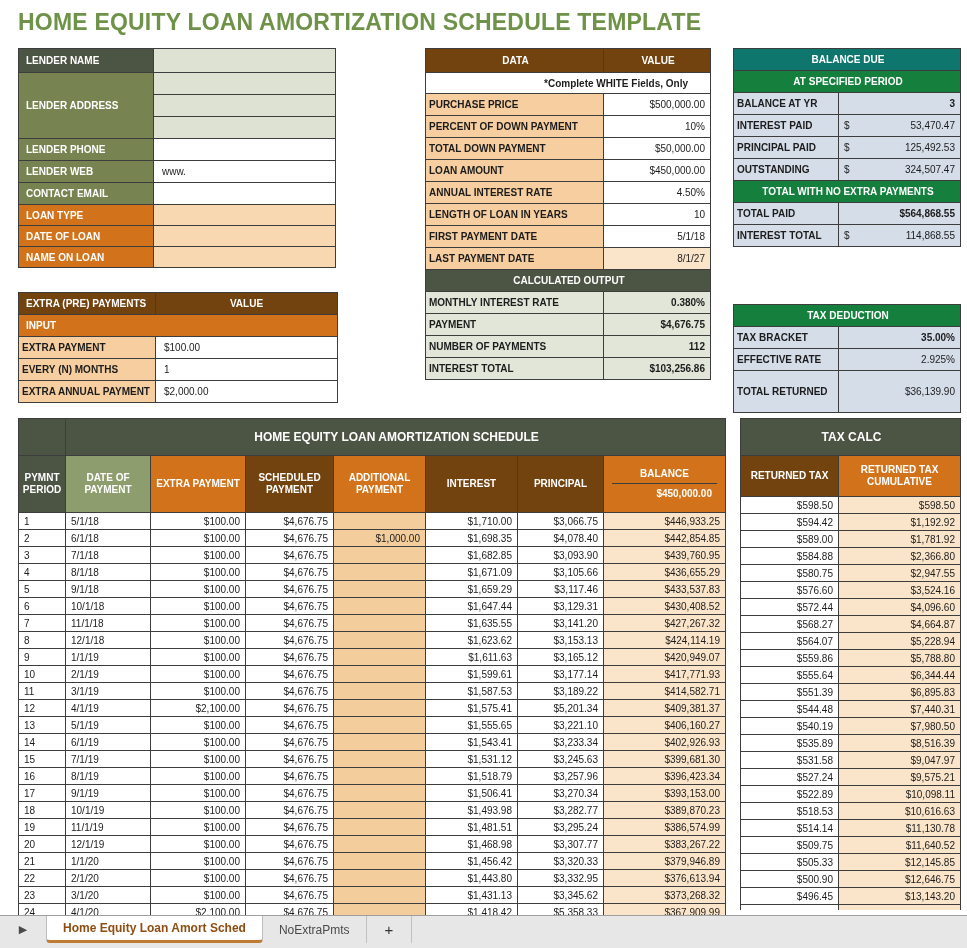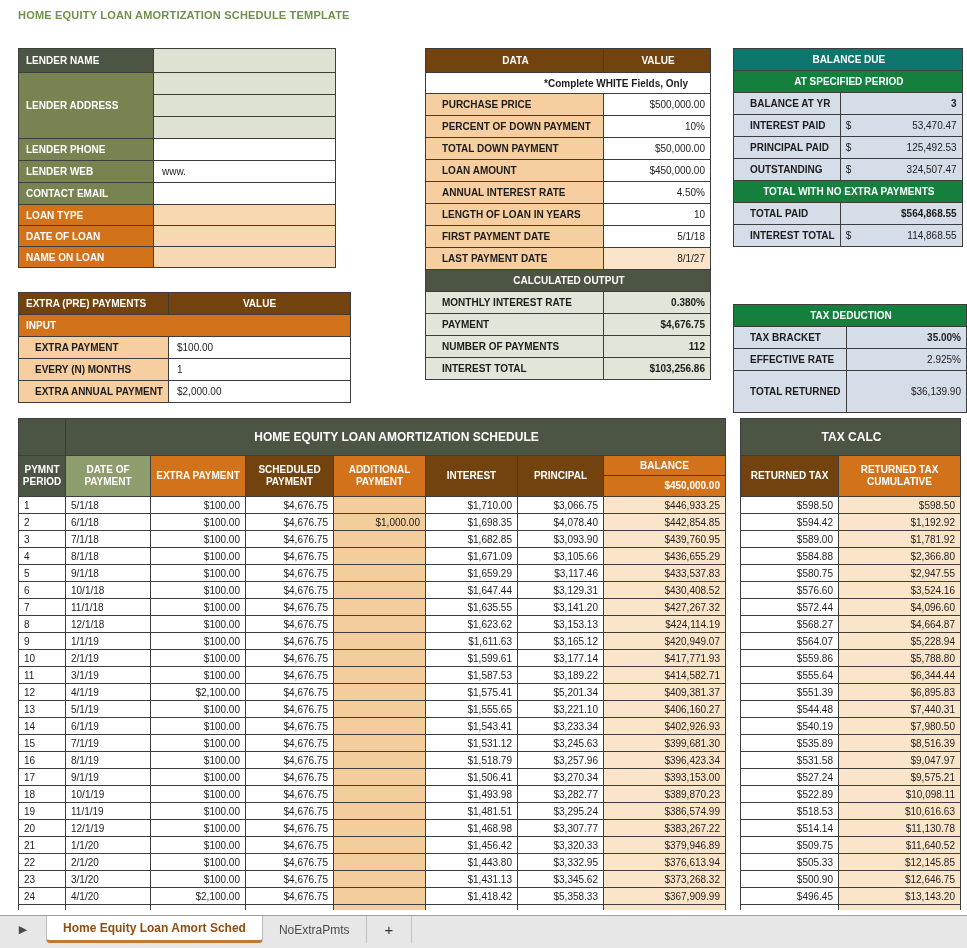--- a/index.html
+++ b/index.html
@@ -2,21 +2,21 @@
 <html><head>
 <meta charset="utf-8">
 <style>
   *{margin:0;padding:0;box-sizing:border-box}
   html,body{width:967px;height:948px}
   body{font-family:"Liberation Sans",sans-serif;background:#fff;position:relative;overflow:hidden}
   .abs{position:absolute}
   table{border-collapse:collapse;table-layout:fixed}
   td{border:1px solid #3d3d3d;font-size:10px;overflow:hidden;white-space:nowrap;padding:0 5px;color:#1c1c1c}
   .wlbl{color:#fff;font-weight:bold;text-align:left;padding-left:7px}
-  .dlbl{color:#1c1c1c;font-weight:bold;text-align:left;padding-left:16px}
+  .dlbl{color:#1c1c1c;font-weight:bold;text-align:left;padding-left:3px}
   .ctr{text-align:center;padding:0 2px}
   .r{text-align:right}
   .l{text-align:left}
   .b{font-weight:bold}
   .wrap{white-space:normal;line-height:1.25}
   
   .bg-darkolive{background:#4C5444}
   .bg-midolive{background:#778351}
   .bg-ltgreen{background:#DEE2D2}
   .bg-calcgreen{background:#E2E6D8}
@@ -25,21 +25,21 @@
   .bg-vpeach{background:#F8D8B0}
   .bg-ltpeach{background:#FBE5CA}
   .bg-addl{background:#F4CD9C}
   .bg-brown{background:#73430F}
   .bg-navy{background:#0f766e}
   .bg-midblue{background:#15803d}
   .bg-ltblue{background:#D5DDE9}
   .bg-dategreen{background:#8E9D6D}
   .bg-white{background:#fff}
 
-  #page-title{left:18px;top:9px;font-size:11px;font-weight:bold;color:#6F9249;letter-spacing:.2px}
+  #page-title{left:18px;top:9px;font-size:23px;font-weight:bold;color:#6F9249;letter-spacing:.2px}
 
   
   #lender{left:18px;top:48px}
   #lender td{height:22px}
   
   #extra{left:18px;top:292px}
   #extra td{height:22px}
   
   #datatable{left:425px;top:48px}
   #datatable td{height:22px}
@@ -51,21 +51,21 @@
   #taxded{left:733px;top:304px}
   #taxded td{height:22px}
 
   
   #sched{left:18px;top:418px}
   #taxcalc{left:740px;top:418px}
   .ttl td{height:37px;font-size:12px}
   .hdr td{height:41px;font-size:10px}
   .grid td{height:17px}
   .sliver td{height:5px;border-bottom:none}
-  .balhead{padding:0}
+  .balhead{padding:8px}
   .balhead .t{height:20px;line-height:20px;text-align:center;color:#fff;font-weight:bold;border-bottom:1px solid #3d3d3d}
   .balhead .btm{height:20px;line-height:20px;text-align:right;color:#fff;font-weight:bold;padding-right:5px}
 
   
   #tabbar{left:0;top:915px;width:967px;height:33px;background:#E7E7E7;border-top:1px solid #9e9e9e;display:flex;align-items:flex-start}
   .scrollbtn{width:46px;height:27px;display:flex;align-items:center;justify-content:center;color:#4a4a4a;font-size:11px;cursor:pointer}
   .tab{height:27px;display:flex;align-items:center;padding:0 16px;font-size:12px;cursor:pointer}
   .tab.active{background:#fff;color:#8E4E12;font-weight:bold;border-left:1px solid #bdbdbd;border-right:1px solid #bdbdbd;border-bottom:3px solid #C07A32;border-radius:0 0 4px 4px}
   .tab.inactive{color:#4a4a4a;border-right:1px solid #c0c0c0}
   .tab.add{padding:0 18px;font-size:15px;color:#333;border-right:1px solid #c0c0c0}

